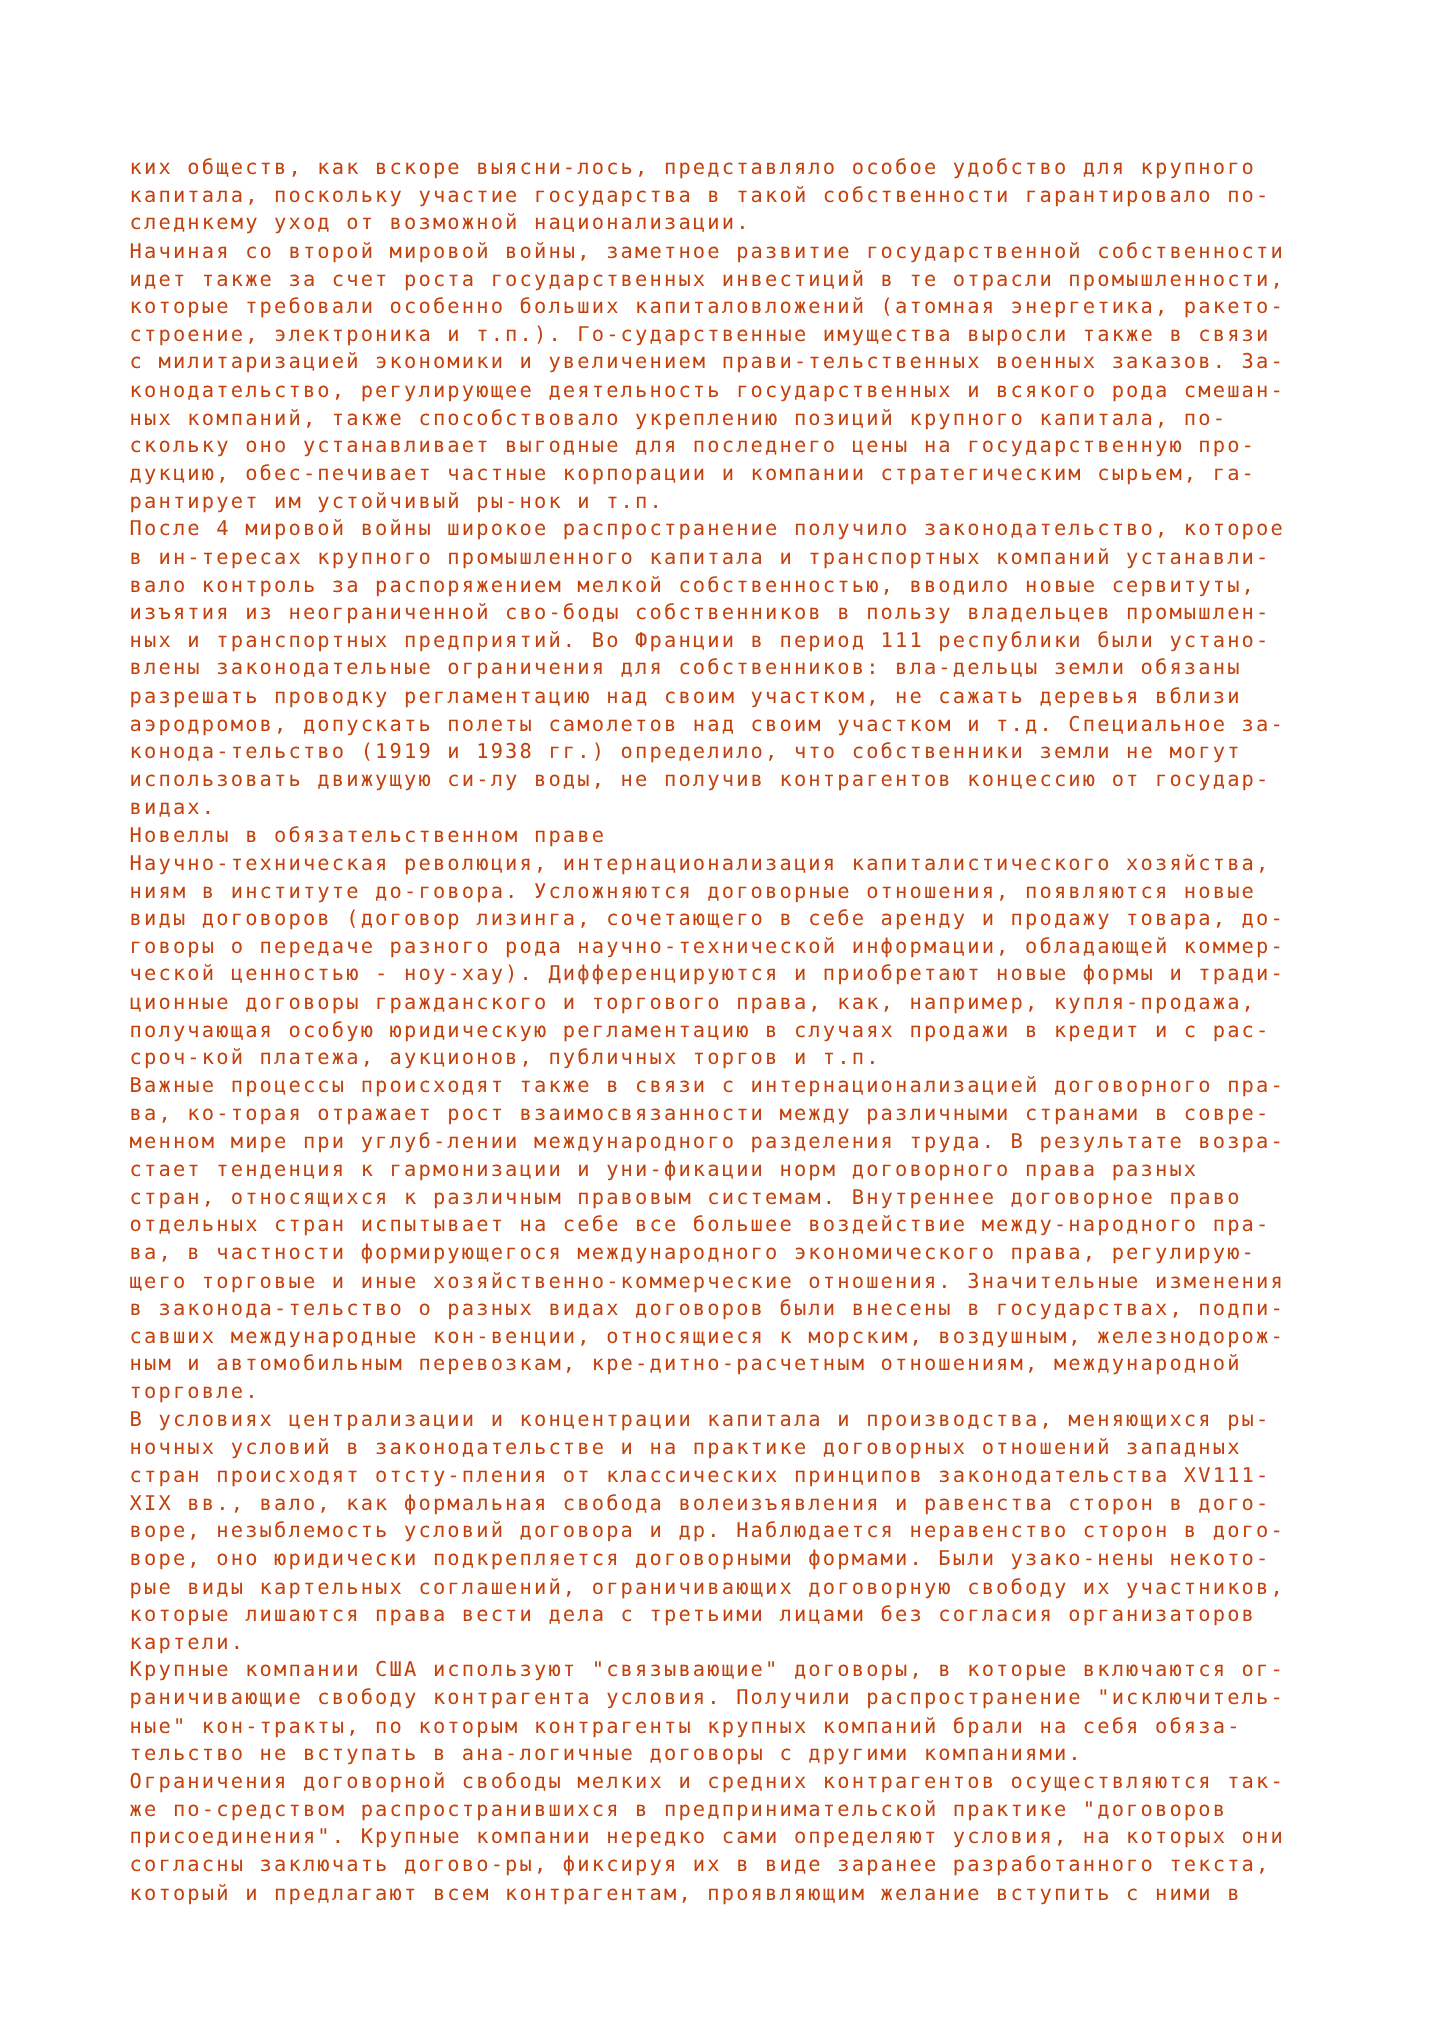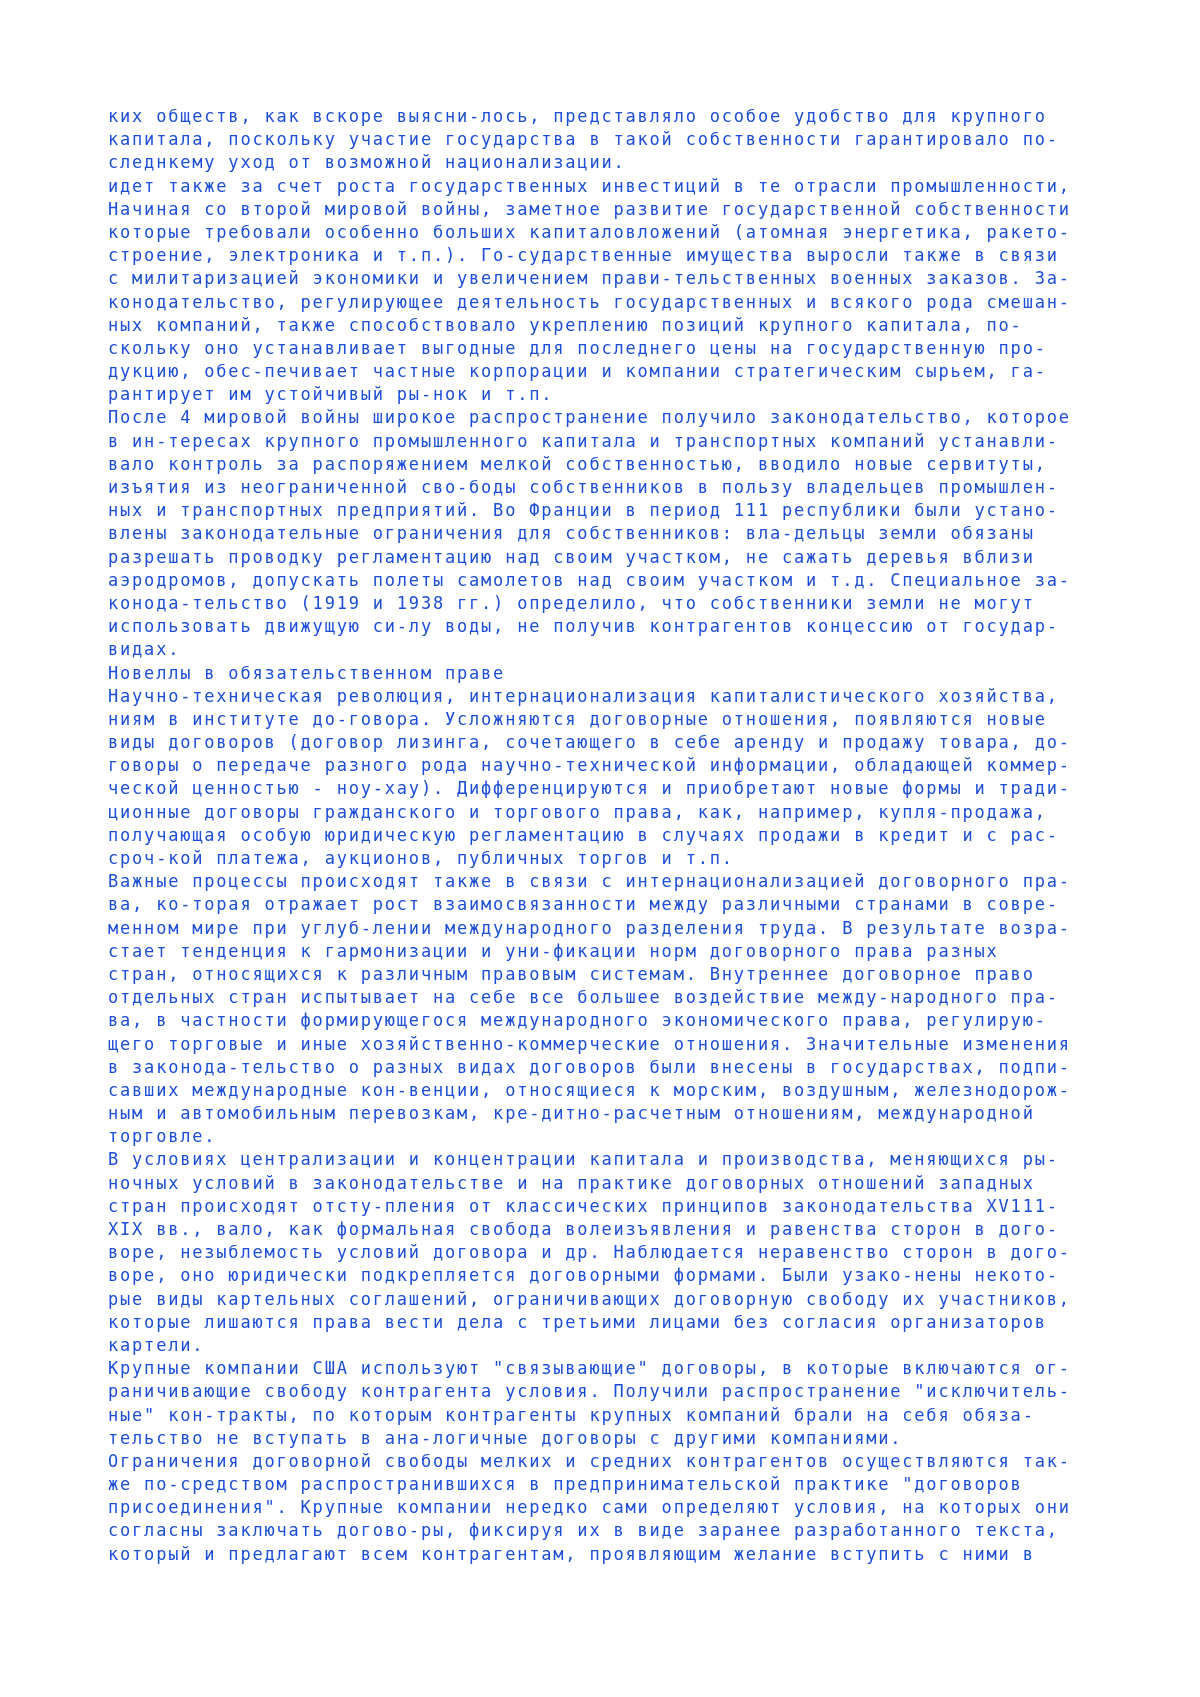--- a/index.html
+++ b/index.html
@@ -27,26 +27,26 @@
   }
   .text-line {
     white-space: pre;
     height: 23.2px;
   }
 </style>
 </head>
 <body>
 
 <div class="page">
-  <div class="text-block" style="color: #1d4ed8;">
+  <div class="text-block" style="color: #c2410c; margin-top: 24px;">
       <div class="text-line">ких обществ, как вскоре выясни-лось, представляло особое удобство для крупного</div>
       <div class="text-line">капитала, поскольку участие государства в такой собственности гарантировало по-</div>
       <div class="text-line">следнкему уход от возможной национализации.</div>
+      <div class="text-line">Начиная со второй мировой войны, заметное развитие государственной собственности</div>
       <div class="text-line">идет также за счет роста государственных инвестиций в те отрасли промышленности,</div>
-      <div class="text-line">Начиная со второй мировой войны, заметное развитие государственной собственности</div>
       <div class="text-line">которые требовали особенно больших капиталовложений (атомная энергетика, ракето-</div>
       <div class="text-line">строение, электроника и т.п.). Го-сударственные имущества выросли также в связи</div>
       <div class="text-line">с милитаризацией экономики и увеличением прави-тельственных военных заказов. За-</div>
       <div class="text-line">конодательство, регулирующее деятельность государственных и всякого рода смешан-</div>
       <div class="text-line">ных компаний, также способствовало укреплению позиций крупного капитала, по-</div>
       <div class="text-line">скольку оно устанавливает выгодные для последнего цены на государственную про-</div>
       <div class="text-line">дукцию, обес-печивает частные корпорации и компании стратегическим сырьем, га-</div>
       <div class="text-line">рантирует им устойчивый ры-нок и т.п.</div>
       <div class="text-line">После 4 мировой войны широкое распространение получило законодательство, которое</div>
       <div class="text-line">в ин-тересах крупного промышленного капитала и транспортных компаний устанавли-</div>

